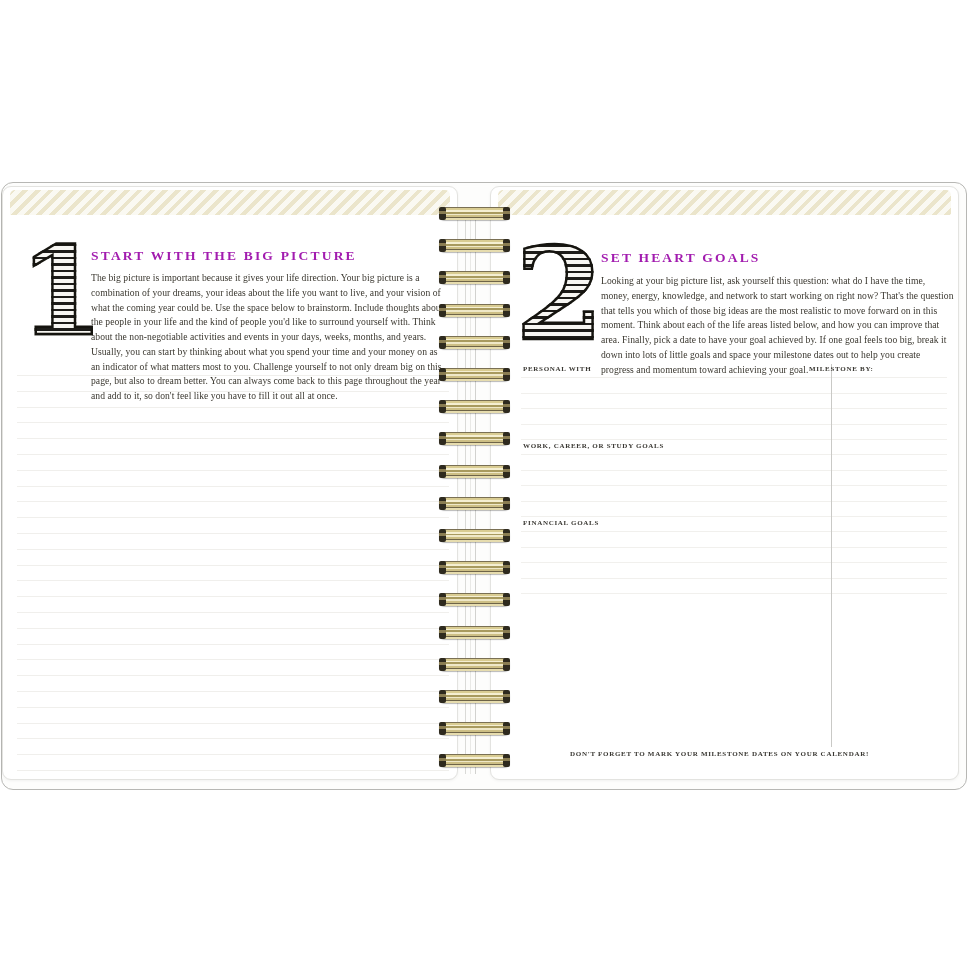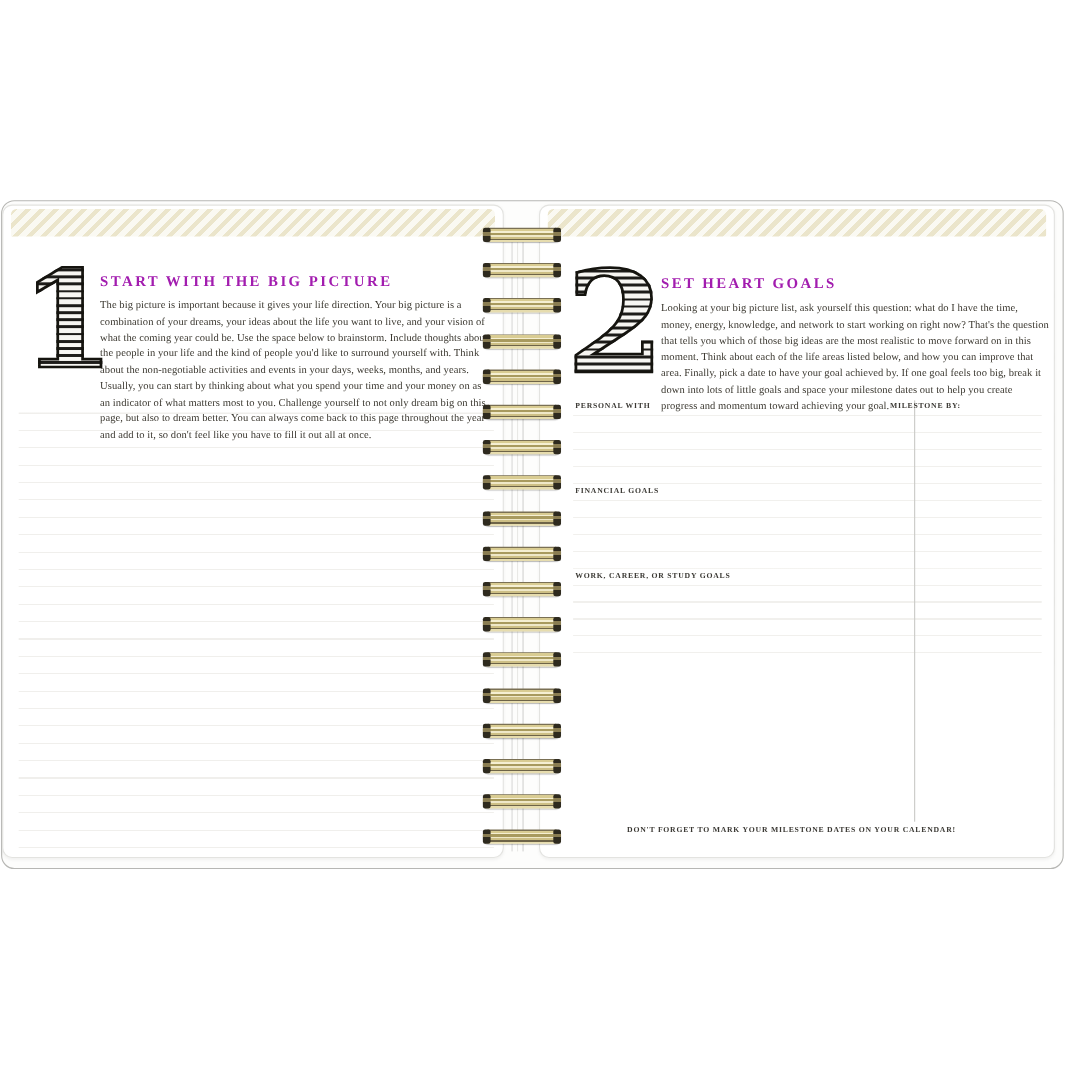--- a/index.html
+++ b/index.html
@@ -133,24 +133,24 @@
     <div class="step-num num-right">2</div>
     <div class="page-title title-right">SET HEART GOALS</div>
     <div class="page-body body-right">Looking at your big picture list, ask yourself this question: what do I have the time, money, energy, knowledge, and network to start working on right now? That's the question that tells you which of those big ideas are the most realistic to move forward on in this moment. Think about each of the life areas listed below, and how you can improve that area. Finally, pick a date to have your goal achieved by. If one goal feels too big, break it down into lots of little goals and space your milestone dates out to help you create progress and momentum toward achieving your goal.</div>
 
     <div class="goals-area">
       <div id="goal-sections">
           <div class="goal-section">
             <span class="section-header">PERSONAL WITH</span>
           </div>
           <div class="goal-section">
-            <span class="section-header">FINANCIAL GOALS</span>
+            <span class="section-header">WORK, CAREER, OR STUDY GOALS</span>
           </div>
           <div class="goal-section">
-            <span class="section-header">WORK, CAREER, OR STUDY GOALS</span>
+            <span class="section-header">FINANCIAL GOALS</span>
           </div>
         </div>
       <div class="col-divider"></div>
     </div>
     <div class="accomplish-label">MILESTONE BY:</div>
     <div class="footer-note">DON'T FORGET TO MARK YOUR MILESTONE DATES ON YOUR CALENDAR!</div>
   </div>
 
   <div class="gap-line a"></div>
   <div class="gap-line b"></div>

